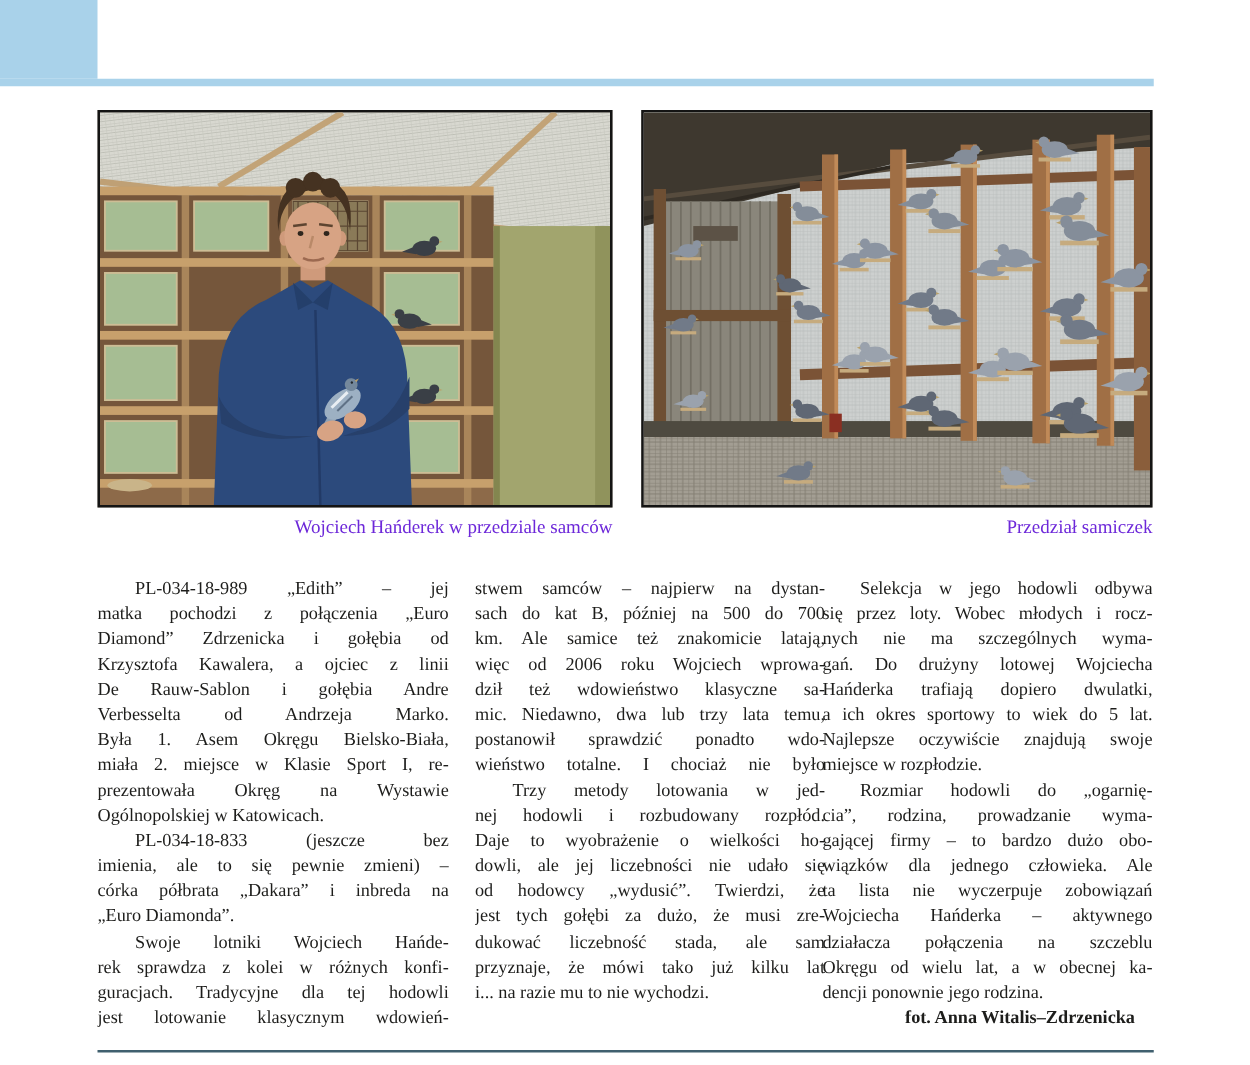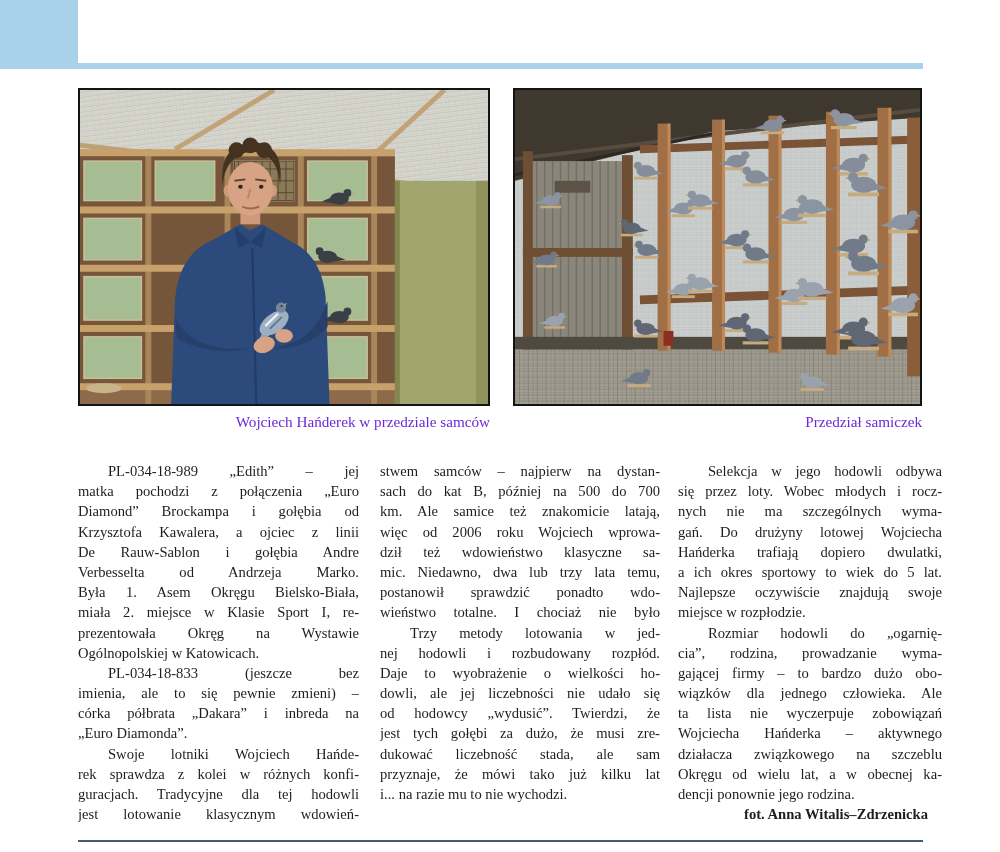--- a/index.html
+++ b/index.html
@@ -12,21 +12,21 @@
   .photo{position:absolute;top:88px;height:318px;border:2px solid #141414;box-sizing:border-box;background:#b9b4a8;}
   #photo1{left:78px;width:412px;}
   #photo2{left:513px;width:409px;}
   .photo svg{display:block;width:100%;height:100%;}
   .caption{position:absolute;top:411px;height:22px;line-height:22px;font-size:15.2px;text-align:right;color:#6d28d9;}
   #cap1{left:78px;width:412px;}
   #cap2{left:513px;width:409px;}
   .col{position:absolute;top:461px;font-size:14.6px;}
   #col1{left:78px;width:281px;}
   #col2{left:368px;width:280px;margin-left:12px;}
-  #col3{left:658px;width:264px;margin-left:20px;}
+  #col3{left:658px;width:264px;}
   .line{
     height:20.2px;line-height:20.2px;white-space:nowrap;overflow:hidden;
     text-align:justify;text-align-last:justify;-moz-text-align-last:justify;text-justify:inter-word;
   }
   .line.in{padding-left:30px;}
   .line.end{text-align-last:left;-moz-text-align-last:left;}
   .line.right{text-align-last:right;-moz-text-align-last:right;padding-right:14px;font-weight:bold;}
   .line b{font-weight:normal;}
   .rule{position:absolute;left:78px;top:840px;width:845px;height:2px;background:#40606f;}
 </style>
@@ -247,21 +247,21 @@
       </g>
   </svg>
 </div>
 
 <div class="caption" id="cap1">Wojciech Hańderek w przedziale samców</div>
 <div class="caption" id="cap2">Przedział samiczek</div>
 
 <div class="col" id="col1">
     <div class="line in"><span>PL-034-18-989 „Edith” – jej</span></div>
     <div class="line"><span>matka pochodzi z połączenia „Euro</span></div>
-    <div class="line"><span>Diamond” Brockampa i gołębia od</span></div>
+    <div class="line"><span>Diamond” Zdrzenicka i gołębia od</span></div>
     <div class="line"><span></span><b>Krzysztofa Kawalera</b><span>, a ojciec z linii</span></div>
     <div class="line"><span></span><b>De Rauw-Sablon</b><span> i gołębia </span><b>Andre</b><span></span></div>
     <div class="line"><span></span><b>Verbesselta</b><span> od </span><b>Andrzeja Marko</b><span>.</span></div>
     <div class="line"><span>Była 1. Asem Okręgu Bielsko-Biała,</span></div>
     <div class="line"><span>miała 2. miejsce w Klasie Sport I, re-</span></div>
     <div class="line"><span>prezentowała Okręg na Wystawie</span></div>
     <div class="line end"><span>Ogólnopolskiej w Katowicach.</span></div>
     <div class="line in"><span>PL-034-18-833 (jeszcze bez</span></div>
     <div class="line"><span>imienia, ale to się pewnie zmieni) –</span></div>
     <div class="line"><span>córka półbrata „Dakara” i inbreda na</span></div>
@@ -298,19 +298,19 @@
     <div class="line"><span>Hańderka trafiają dopiero dwulatki,</span></div>
     <div class="line"><span>a ich okres sportowy to wiek do 5 lat.</span></div>
     <div class="line"><span>Najlepsze oczywiście znajdują swoje</span></div>
     <div class="line end"><span>miejsce w rozpłodzie.</span></div>
     <div class="line in"><span>Rozmiar hodowli do „ogarnię-</span></div>
     <div class="line"><span>cia”, rodzina, prowadzanie wyma-</span></div>
     <div class="line"><span>gającej firmy – to bardzo dużo obo-</span></div>
     <div class="line"><span>wiązków dla jednego człowieka. Ale</span></div>
     <div class="line"><span>ta lista nie wyczerpuje zobowiązań</span></div>
     <div class="line"><span>Wojciecha Hańderka – aktywnego</span></div>
-    <div class="line"><span>działacza związkowego na szczeblu</span></div>
+    <div class="line"><span>działacza połączenia na szczeblu</span></div>
     <div class="line"><span>Okręgu od wielu lat, a w obecnej ka-</span></div>
     <div class="line end"><span>dencji ponownie jego rodzina.</span></div>
     <div class="line end right"><span>fot. Anna Witalis–Zdrzenicka</span></div>
   </div>
 
 <div class="rule" style="background: rgb(64, 96, 111);"></div>
 
 </body></html>

